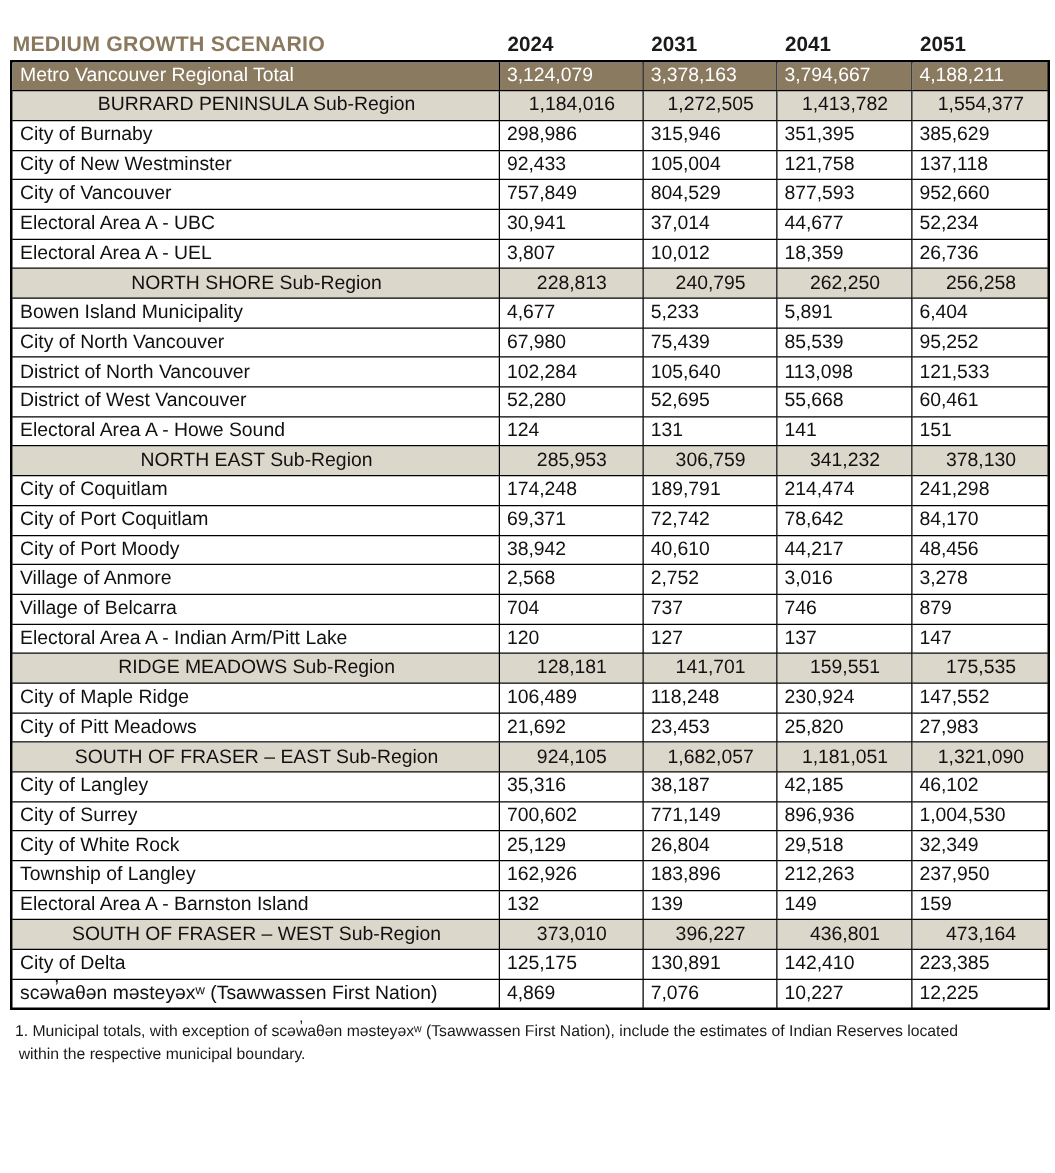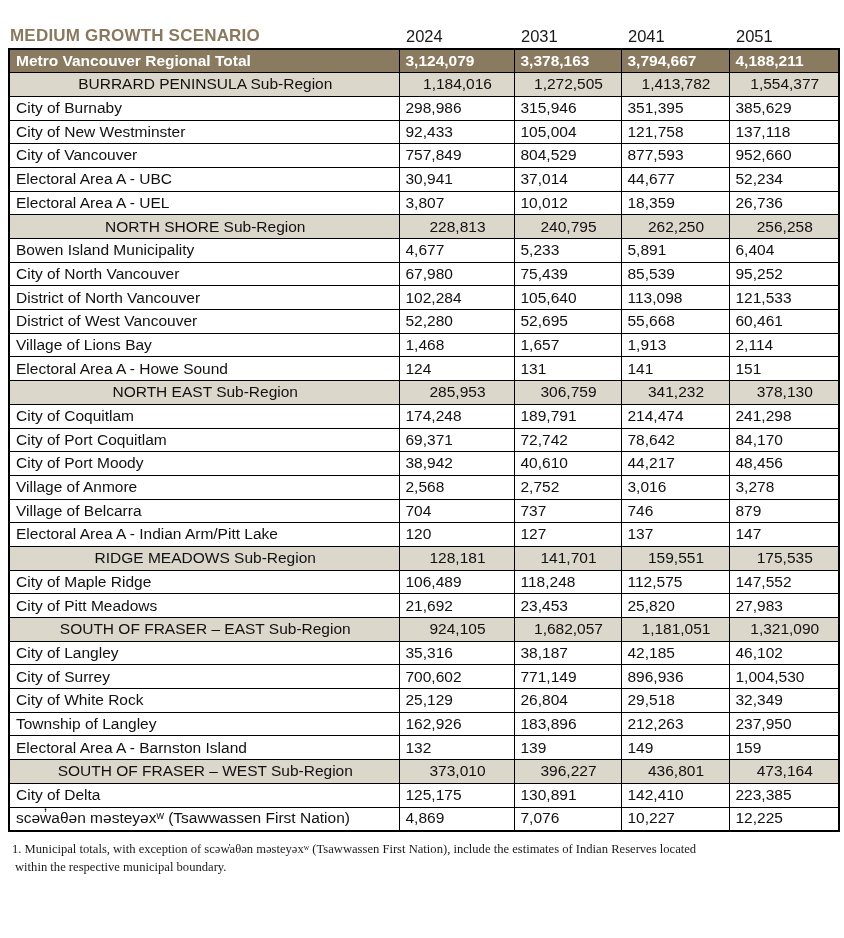--- a/index.html
+++ b/index.html
@@ -33,21 +33,21 @@
     font-weight:700;
     color:var(--accent-brown);
     letter-spacing:.2px;
     padding-left:2px;
     white-space:nowrap;
   }
   .year{
     font-size:16.5px;
     color:#1a1a1a;
     padding-left:8px;
-    font-weight:400;
+    font-weight:700;
   }
 
   table.proj{
     border-collapse:collapse;
     table-layout:fixed;
     width:830px;
     border:2.5px solid var(--border-color);
   }
   table.proj td{
     border:1.5px solid var(--border-color);
@@ -61,39 +61,38 @@
   }
   col.c-label{width:390px;}
   col.c-y1{width:115px;}
   col.c-y2{width:107px;}
   col.c-y3{width:108px;}
   col.c-y4{width:110px;}
 
   tr.row-total td{
     background:var(--total-row-bg);
     color:var(--total-row-text);
-    font-weight:700;
+    font-weight:400;
   }
   tr.row-subregion td{
     background:var(--subregion-bg);
     color:#111111;
     text-align:center;
   }
   tr.row-municipality td{
     background:#ffffff;
   }
 
   .footnote{
     margin-top:9px;
     padding-left:4px;
     font-size:12.6px;
     line-height:1.42;
     color:#1a1a1a;
     max-width:820px;
-    font-family:Liberation Serif, serif;
   }
   .footnote .fn-line2{padding-left:3px;}
 </style>
 </head>
 <body>
 
 <div class="page">
 
   <div class="header-grid">
     <div class="page-title">MEDIUM GROWTH SCENARIO</div>
@@ -192,27 +191,20 @@
           <td class="value-cell">121,533</td>
         </tr>
         <tr class="row-municipality">
           <td class="label-cell">District of West Vancouver</td>
           <td class="value-cell">52,280</td>
           <td class="value-cell">52,695</td>
           <td class="value-cell">55,668</td>
           <td class="value-cell">60,461</td>
         </tr>
         <tr class="row-municipality">
-          <td class="label-cell">Village of Lions Bay</td>
-          <td class="value-cell">1,468</td>
-          <td class="value-cell">1,657</td>
-          <td class="value-cell">1,913</td>
-          <td class="value-cell">2,114</td>
-        </tr>
-        <tr class="row-municipality">
           <td class="label-cell">Electoral Area A - Howe Sound</td>
           <td class="value-cell">124</td>
           <td class="value-cell">131</td>
           <td class="value-cell">141</td>
           <td class="value-cell">151</td>
         </tr>
         <tr class="row-subregion">
           <td class="label-cell">NORTH EAST Sub-Region</td>
           <td class="value-cell">285,953</td>
           <td class="value-cell">306,759</td>
@@ -265,21 +257,21 @@
           <td class="label-cell">RIDGE MEADOWS Sub-Region</td>
           <td class="value-cell">128,181</td>
           <td class="value-cell">141,701</td>
           <td class="value-cell">159,551</td>
           <td class="value-cell">175,535</td>
         </tr>
         <tr class="row-municipality">
           <td class="label-cell">City of Maple Ridge</td>
           <td class="value-cell">106,489</td>
           <td class="value-cell">118,248</td>
-          <td class="value-cell">112,575</td>
+          <td class="value-cell">230,924</td>
           <td class="value-cell">147,552</td>
         </tr>
         <tr class="row-municipality">
           <td class="label-cell">City of Pitt Meadows</td>
           <td class="value-cell">21,692</td>
           <td class="value-cell">23,453</td>
           <td class="value-cell">25,820</td>
           <td class="value-cell">27,983</td>
         </tr>
         <tr class="row-subregion">

